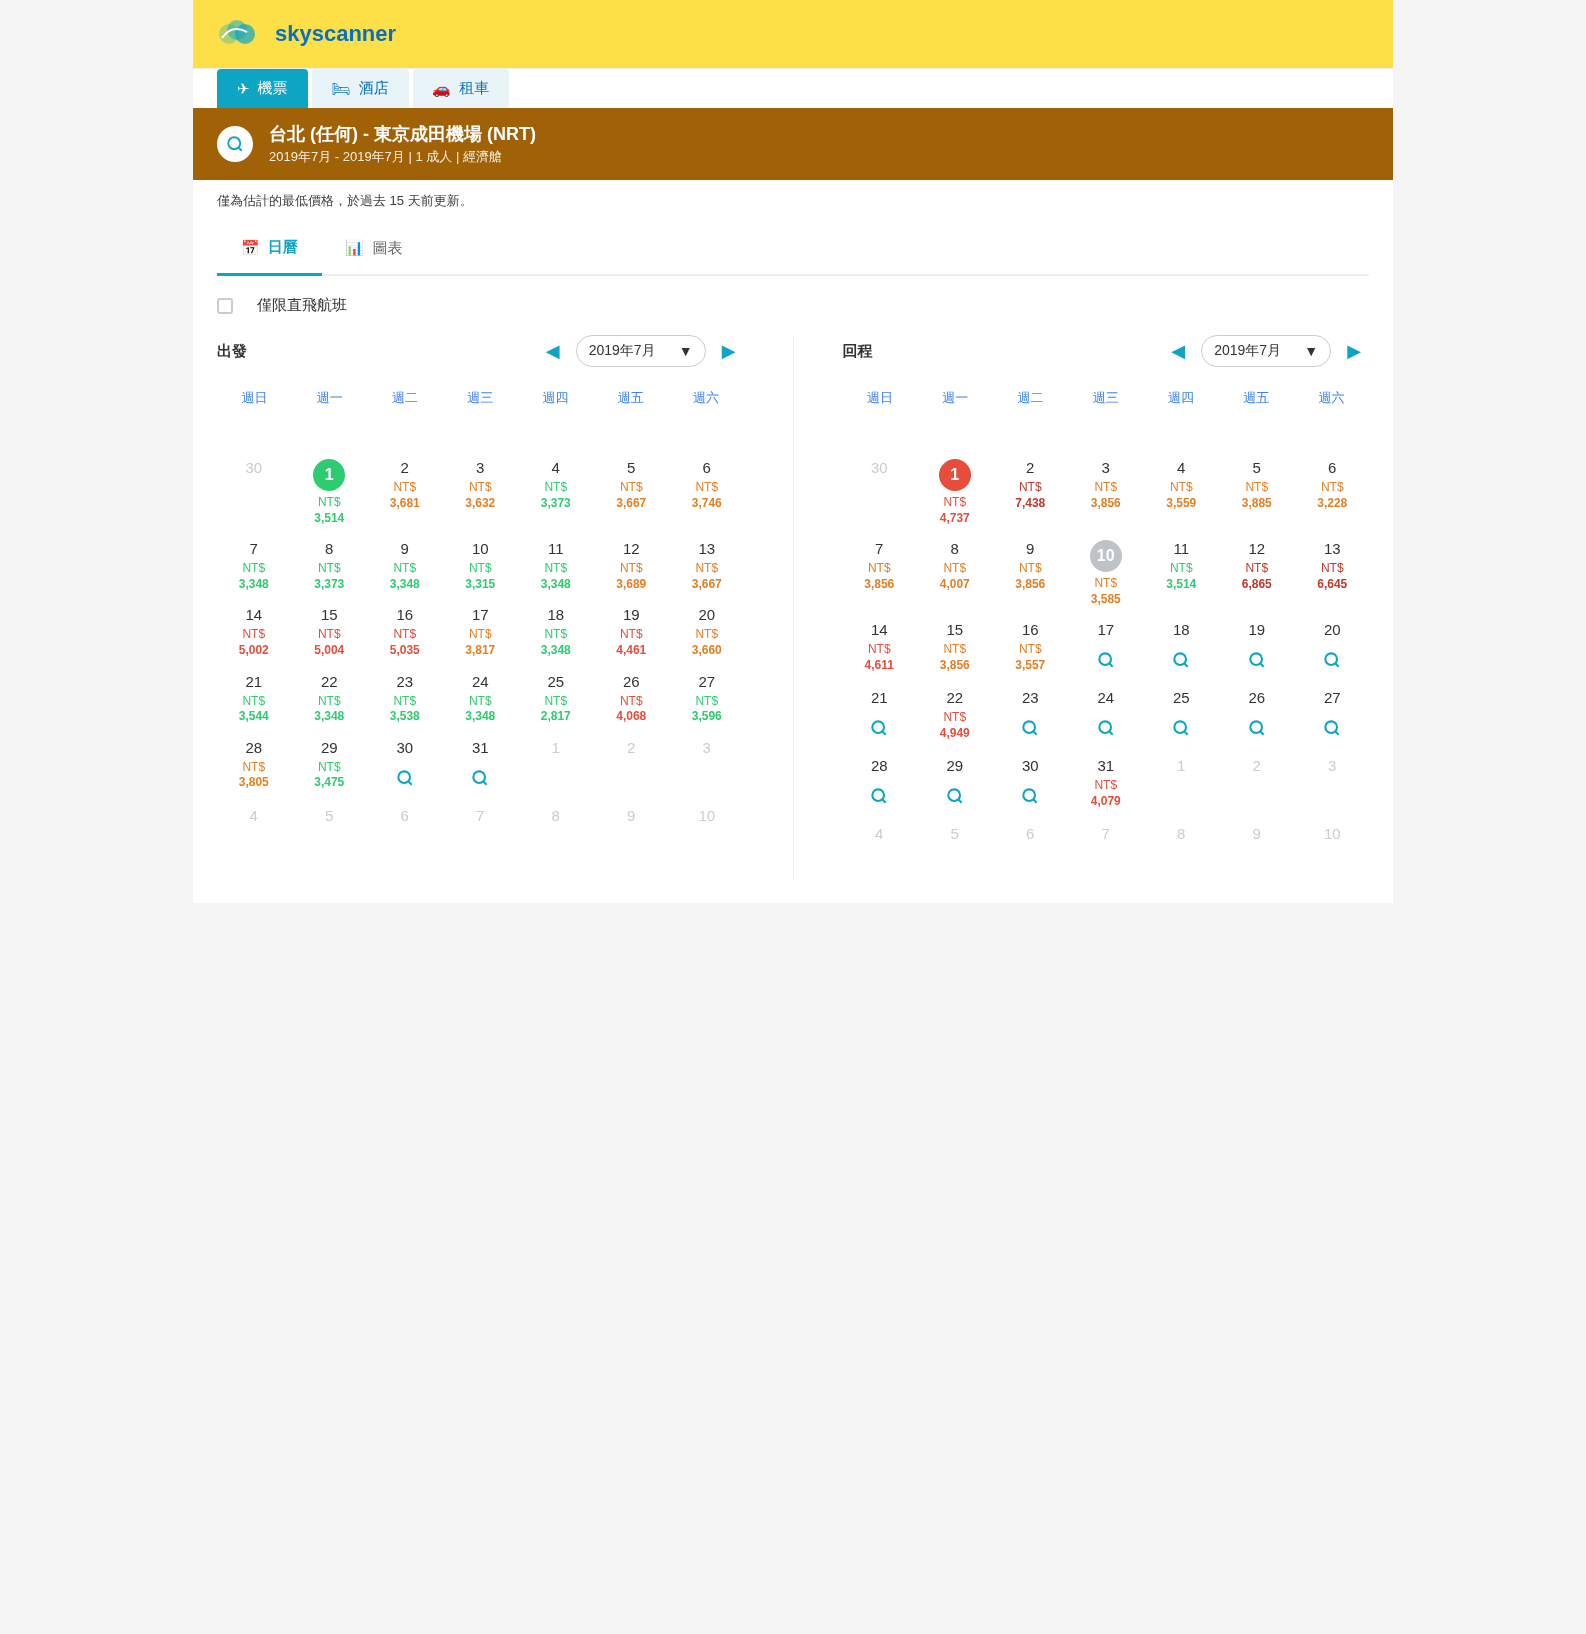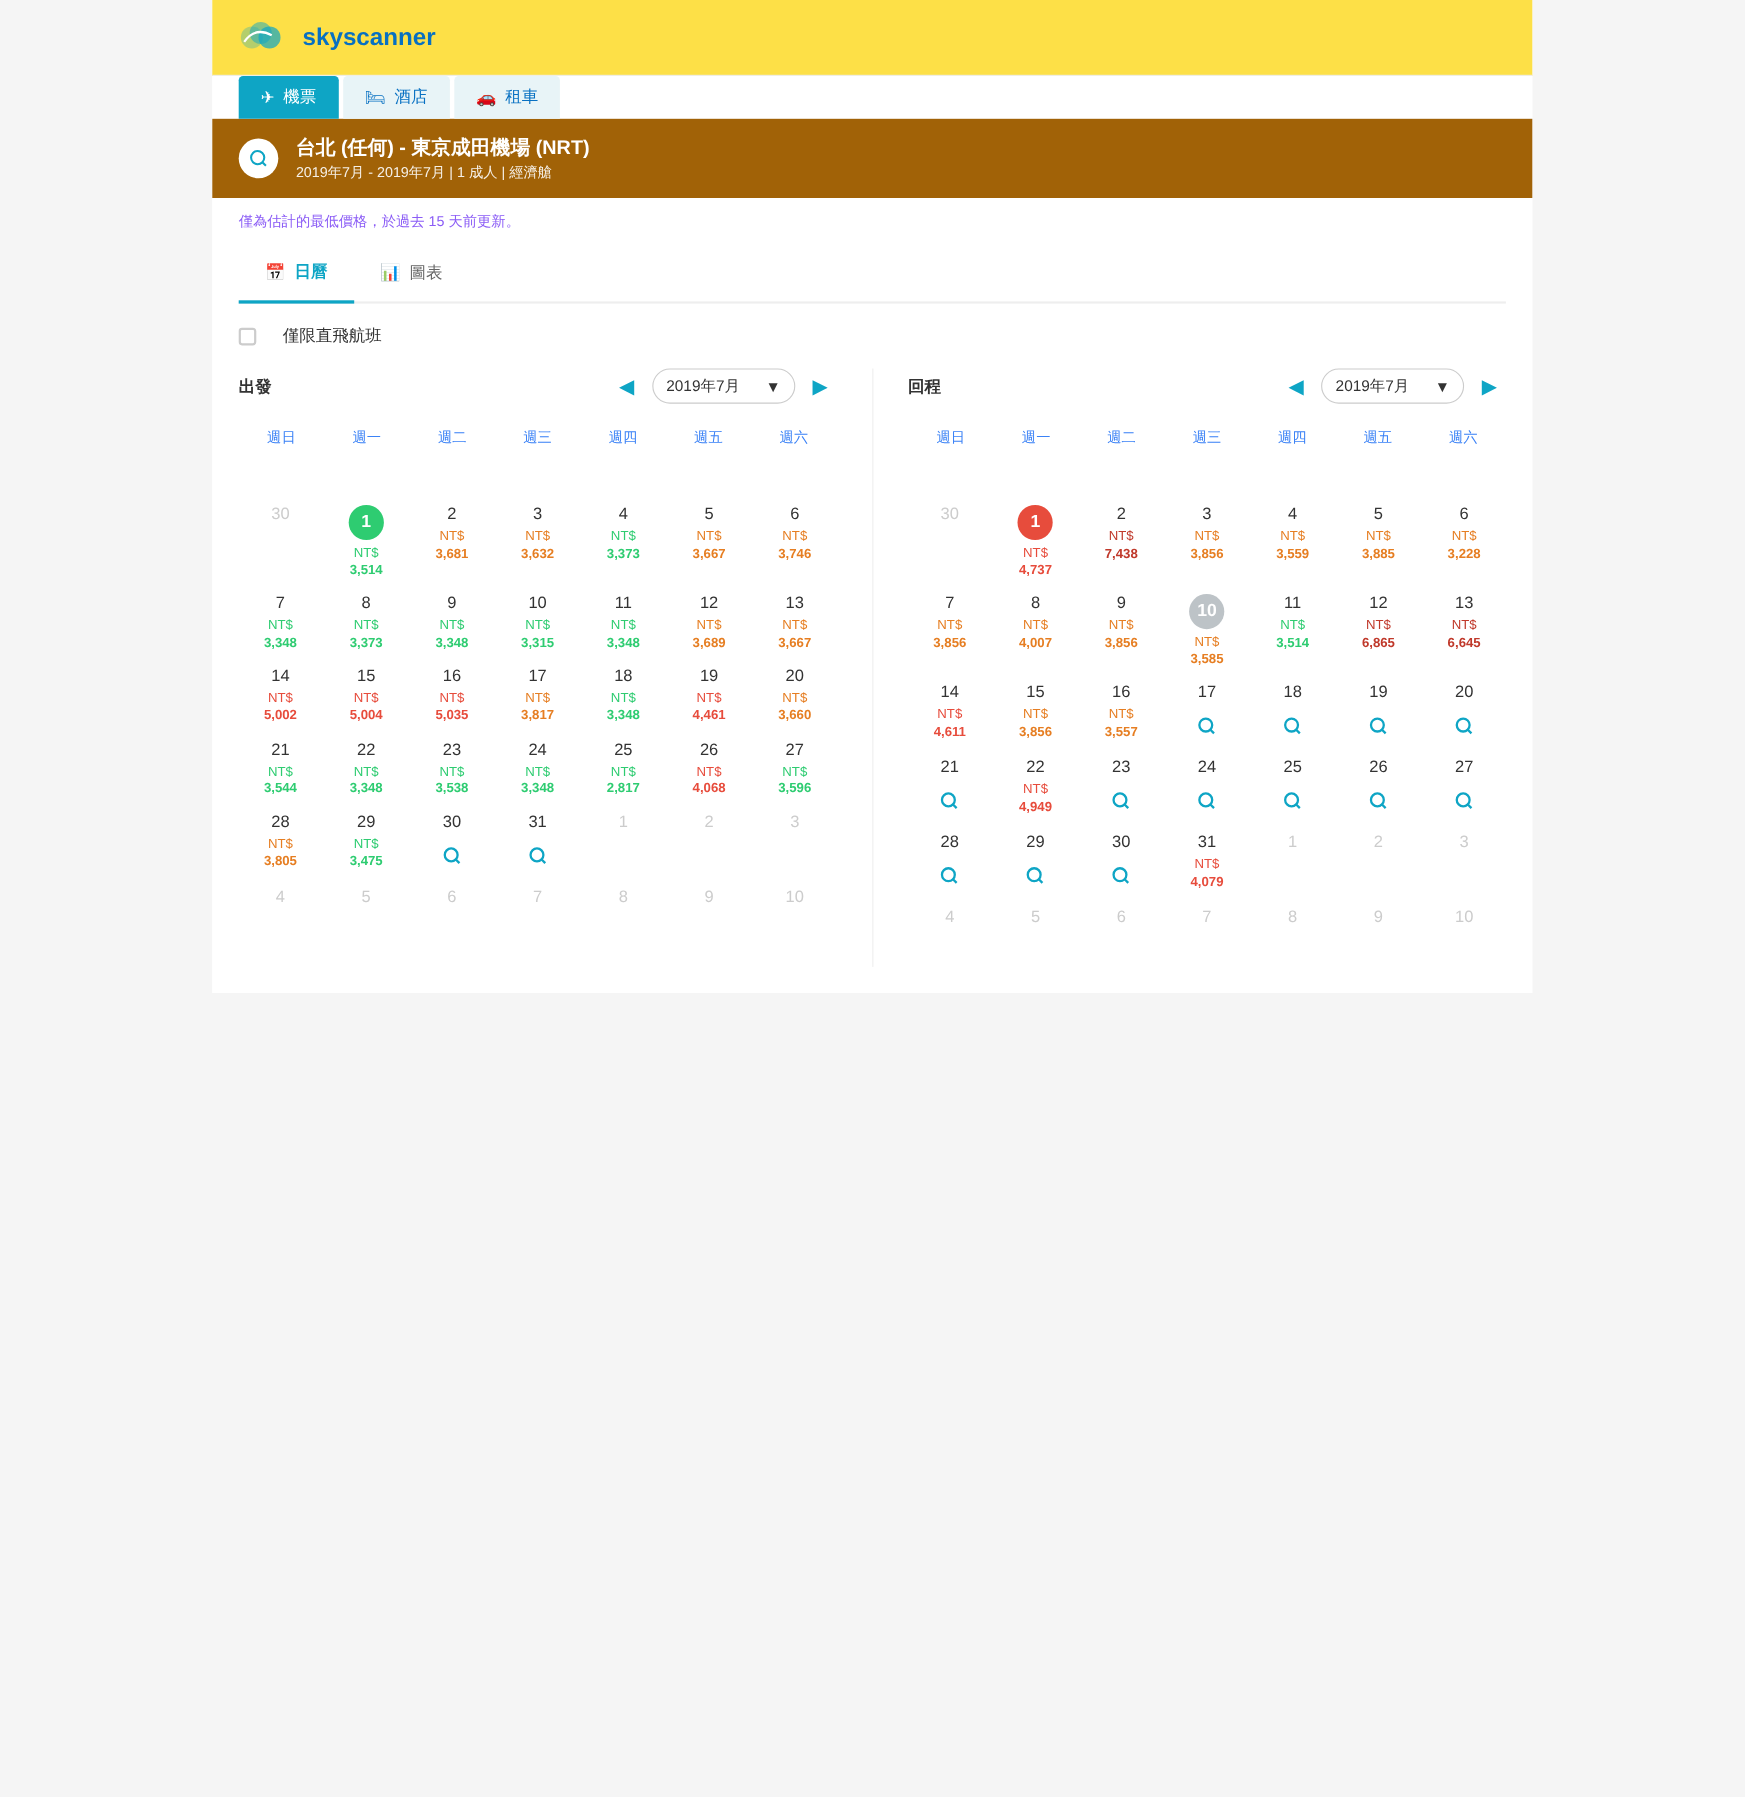--- a/index.html
+++ b/index.html
@@ -13,33 +13,33 @@
     .nav-tab { padding: 10px 20px; border-radius: 4px 4px 0 0; cursor: pointer; display: flex; align-items: center; gap: 8px; font-size: 15px; font-weight: 500; border: none; background: transparent; }
     .nav-tab.active { background: #0ea5c5; color: white; }
     .nav-tab:not(.active) { background: #e8f4f7; color: #0770c2; }
 
     .search-bar { background: #a16207; padding: 14px 24px; display: flex; align-items: center; gap: 16px; }
     .search-icon-circle { background: white; border-radius: 50%; width: 36px; height: 36px; display: flex; align-items: center; justify-content: center; }
     .search-info { color: white; }
     .search-title { font-size: 18px; font-weight: 600; }
     .search-subtitle { font-size: 13px; opacity: 0.9; margin-top: 2px; }
 
-    .disclaimer { padding: 12px 24px; font-size: 13px; color: #8b5cf6; background: white; border-bottom: 1px solid #eee; }
+    .disclaimer { padding: 12px 24px; font-size: 13px; color: #404040; background: white; border-bottom: 1px solid #eee; }
 
     .main-content { padding: 0 24px 24px; background: white; }
 
     .view-tabs { display: flex; gap: 0; border-bottom: 2px solid #eee; margin-bottom: 20px; }
     .view-tab { padding: 16px 24px; cursor: pointer; display: flex; align-items: center; gap: 8px; font-size: 15px; border: none; background: transparent; color: #666; }
     .view-tab.active { color: #0ea5c5; border-bottom: 3px solid #0ea5c5; margin-bottom: -2px; font-weight: 600; }
 
     .filter-row { display: flex; align-items: center; gap: 24px; margin-bottom: 20px; }
     .checkbox { width: 16px; height: 16px; border: 2px solid #ccc; border-radius: 3px; }
     .filter-label { font-size: 15px; color: #333; }
 
-    .calendars { display: flex; gap: 24px; }
+    .calendars { display: flex; gap: 41px; }
     .calendar { flex: 1; }
     .cal-header { display: flex; align-items: center; justify-content: space-between; margin-bottom: 16px; }
     .cal-label { font-size: 15px; font-weight: 600; color: #333; }
     .cal-nav { display: flex; align-items: center; gap: 8px; }
     .cal-nav-btn { background: none; border: none; cursor: pointer; color: #0ea5c5; font-size: 18px; padding: 4px 8px; }
     .cal-month-select { display: flex; align-items: center; gap: 6px; padding: 6px 12px; border: 1px solid #ccc; border-radius: 16px; background: white; cursor: pointer; font-size: 14px; min-width: 130px; justify-content: space-between; }
 
     .cal-grid { width: 100%; }
     .cal-weekdays { display: grid; grid-template-columns: repeat(7, 1fr); margin-bottom: 8px; }
     .cal-weekday { text-align: center; font-size: 13px; color: #3b82f6; padding: 6px 0; font-weight: 500; }

